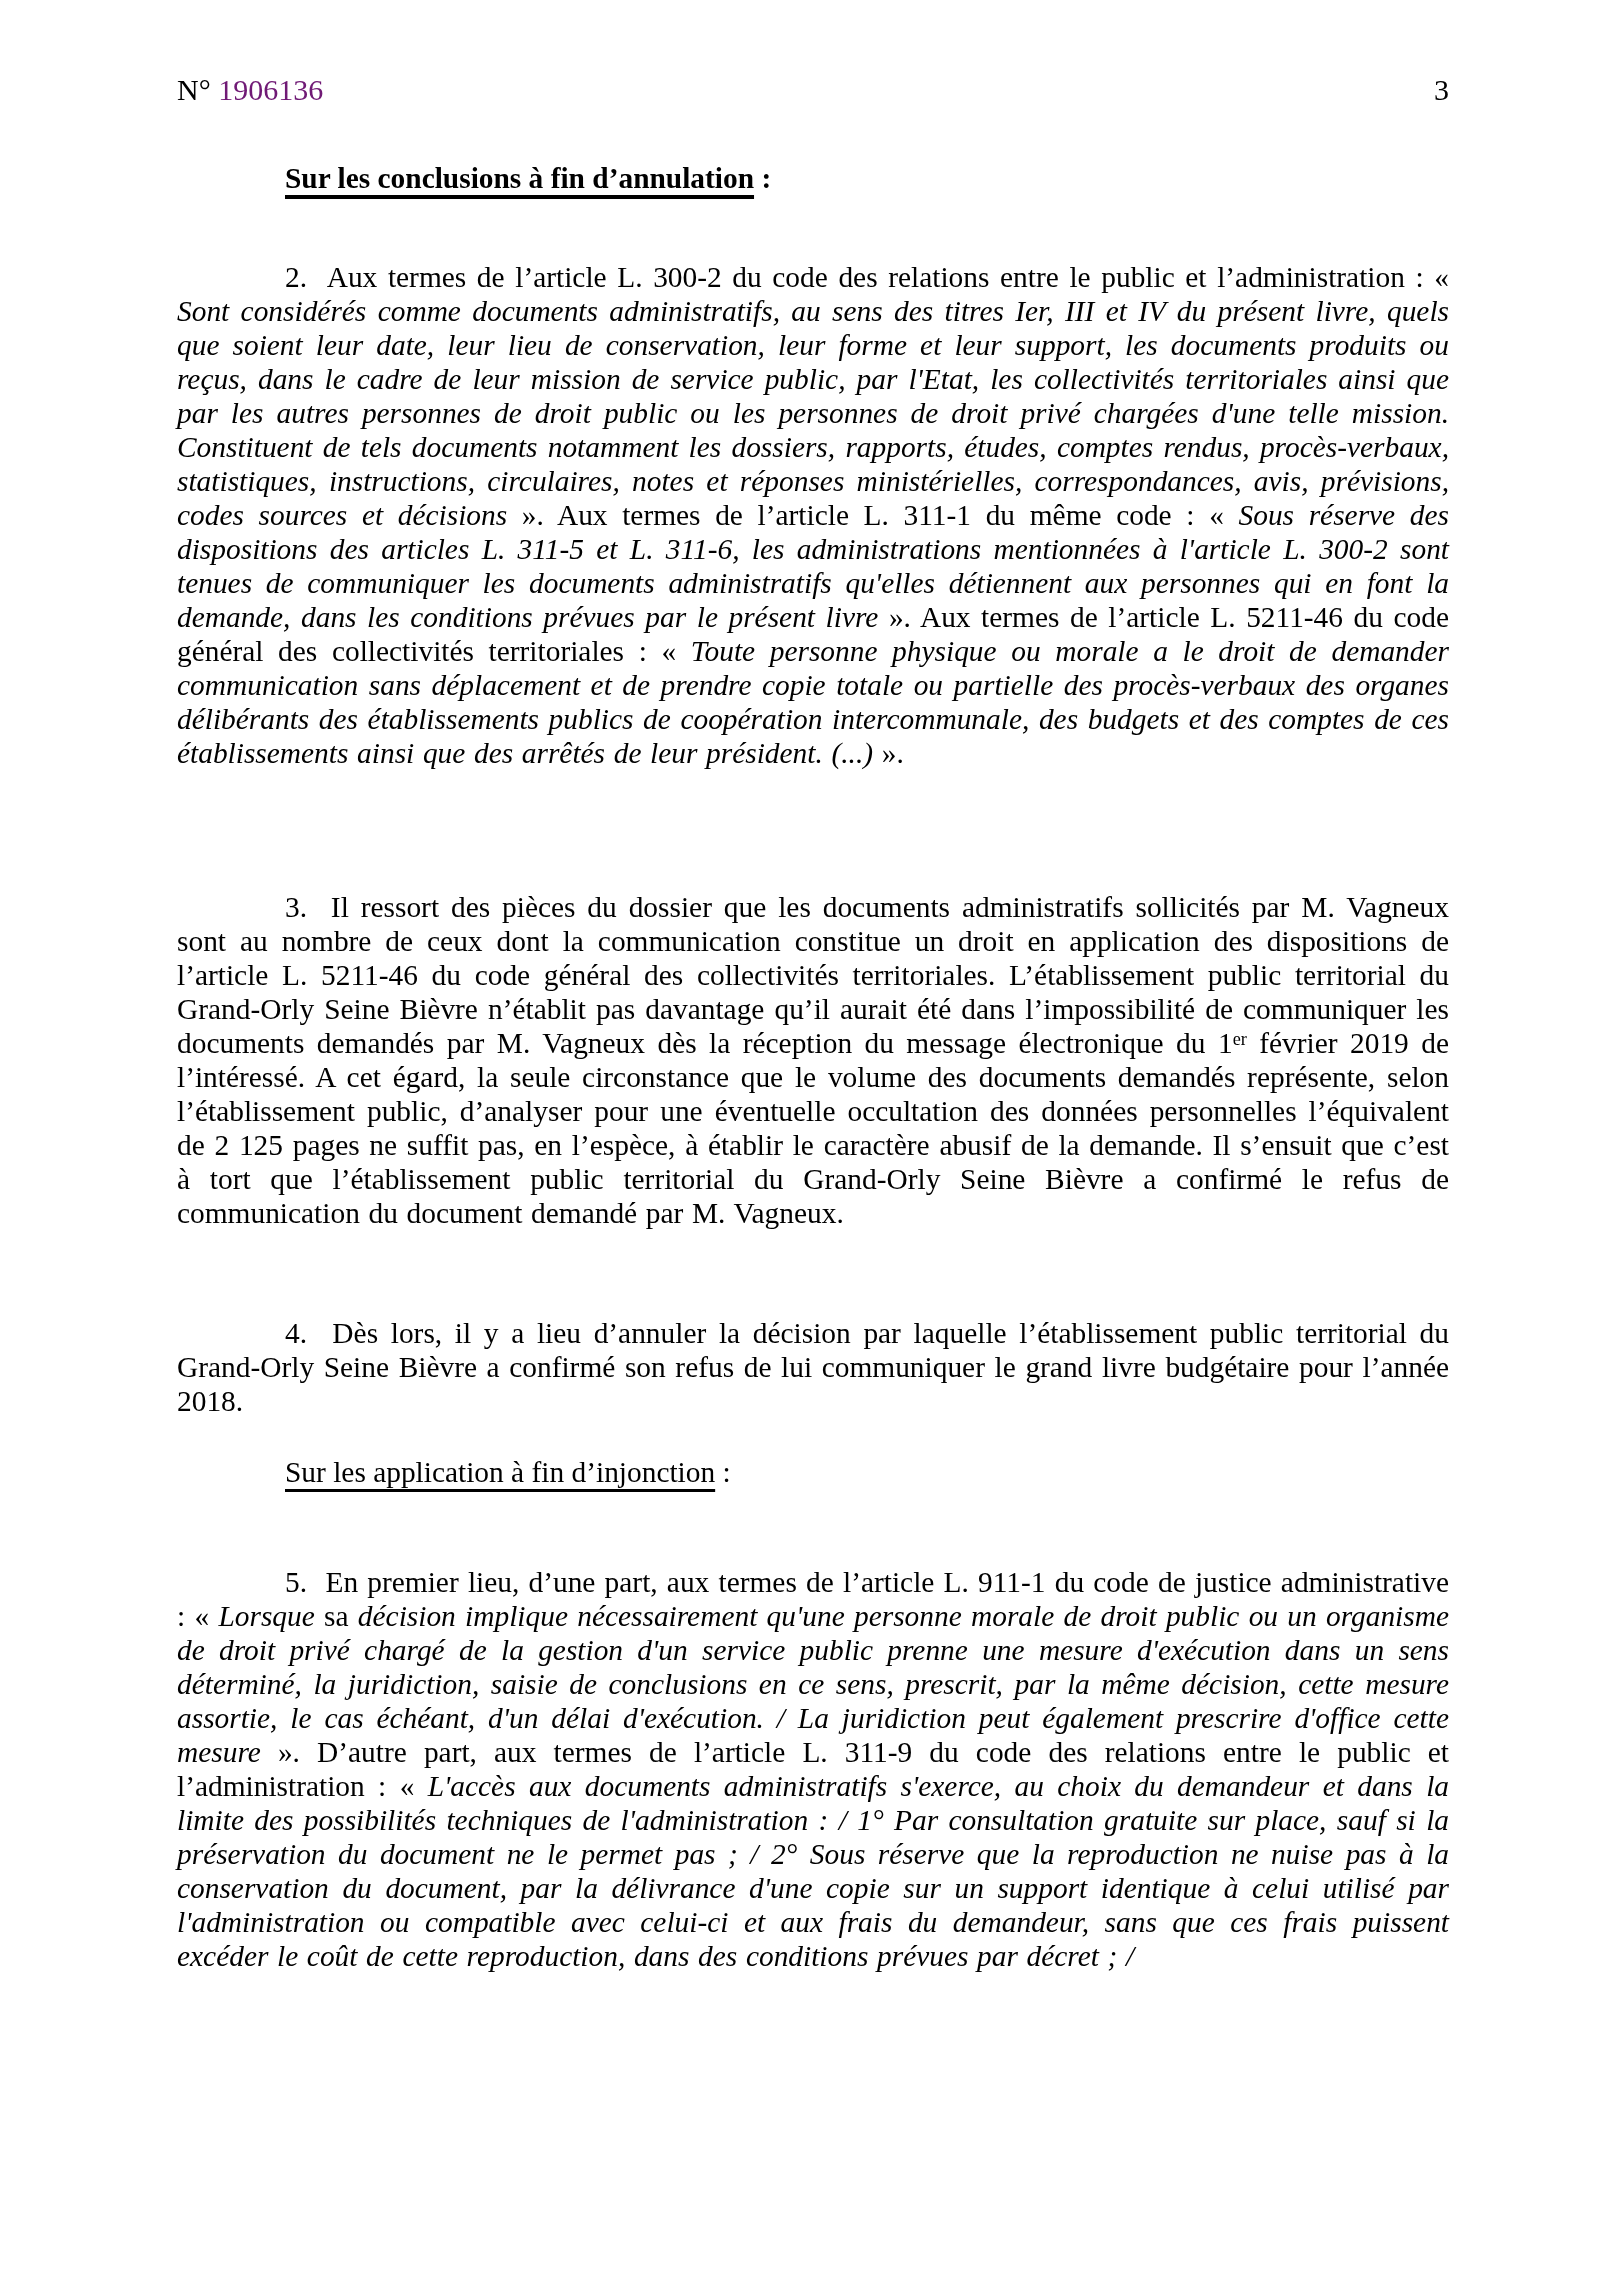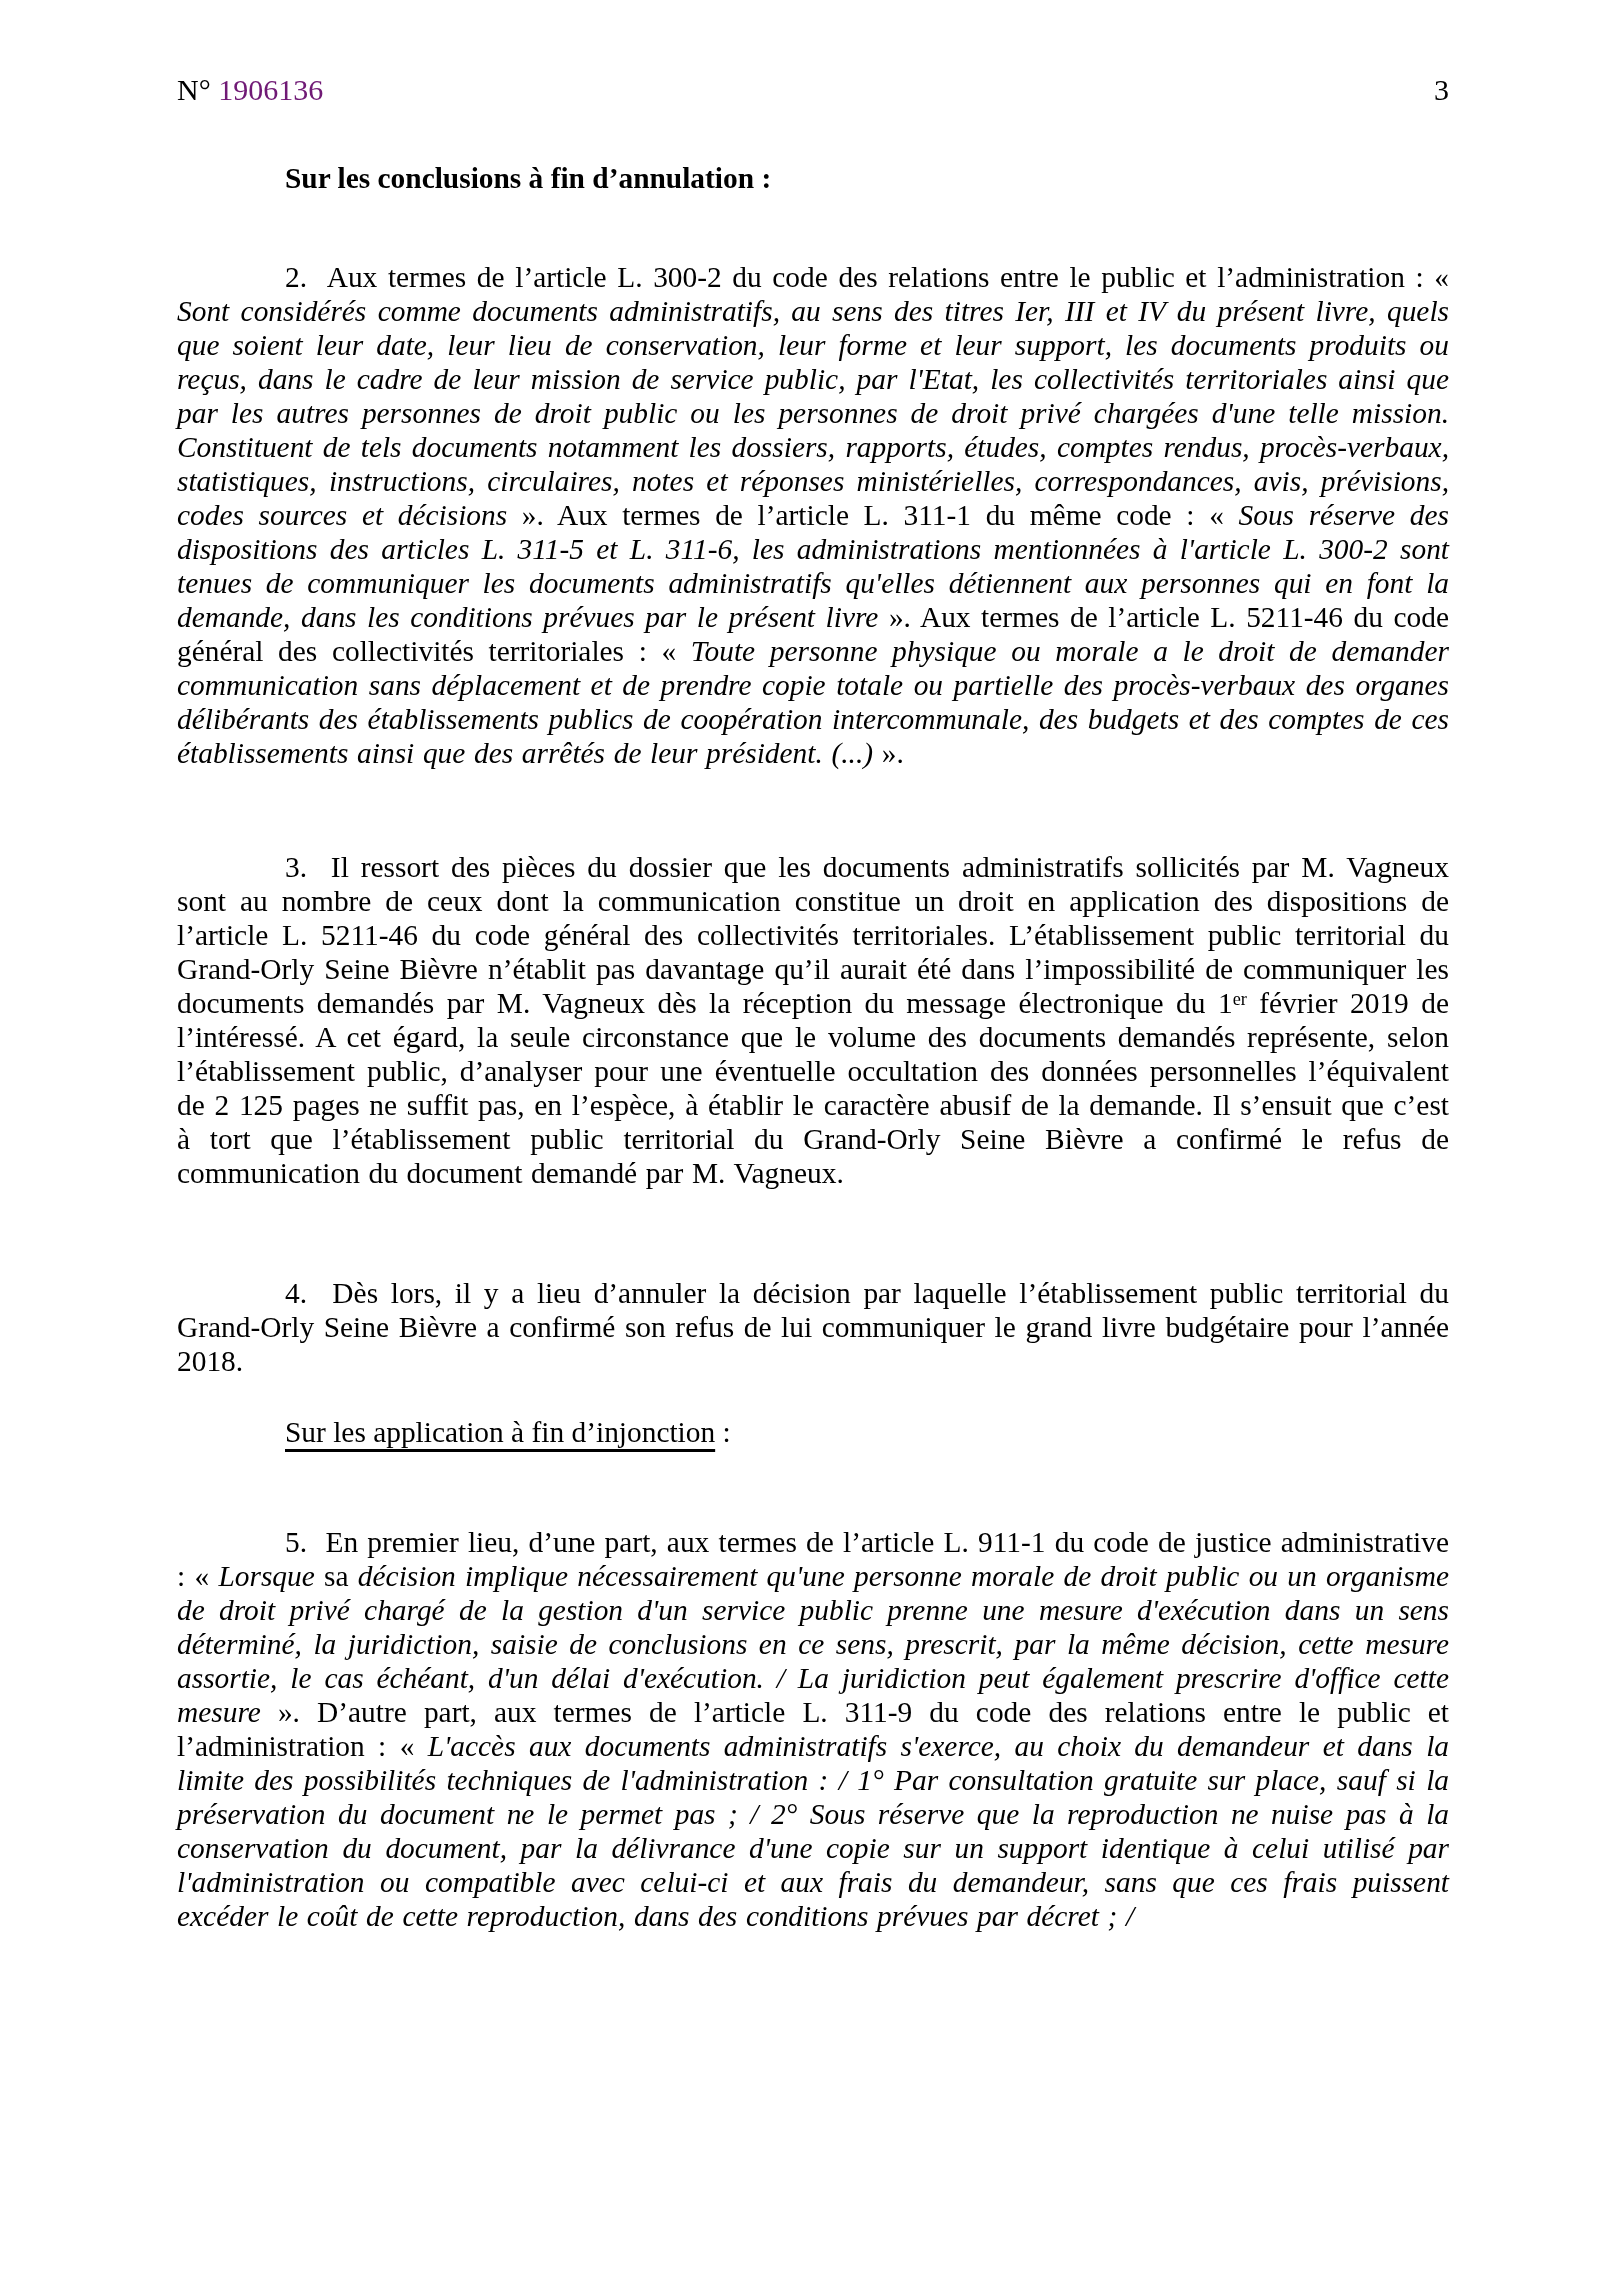--- a/index.html
+++ b/index.html
@@ -19,37 +19,38 @@
     justify-content: space-between;
     align-items: baseline;
     font-size: 30px;
     line-height: 34px;
   }
   .num { color: #2424cc; }
   .heading { font-size: 29.4px; line-height: 34px; margin-left: 108px; }
   .heading.first { margin-top: 54px; font-weight: bold; }
   .heading.second { margin-top: 37px; font-weight: normal; }
   .ul-thick {
+    text-decoration: underline;
     text-decoration-thickness: 3.9px;
     text-underline-offset: 7.2px;
   }
   .ul-thin {
     text-decoration: underline;
     text-decoration-thickness: 2.6px;
     text-underline-offset: 7.2px;
   }
   .para {
     font-size: 29.4px;
     line-height: 34px;
     text-align: justify;
     text-indent: 108px;
     word-spacing: 1.3px;
   }
   .para.p2 { margin-top: 65px; }
-  .para.p3 { margin-top: 80px; }
+  .para.p3 { margin-top: 120px; }
   .para.p4 { margin-top: 86px; }
   .para.p5 { margin-top: 76px; }
   .it { font-style: italic; }
   sup {
     font-size: 0.62em;
     line-height: 0;
     vertical-align: baseline;
     position: relative;
     top: -0.45em;
   }

